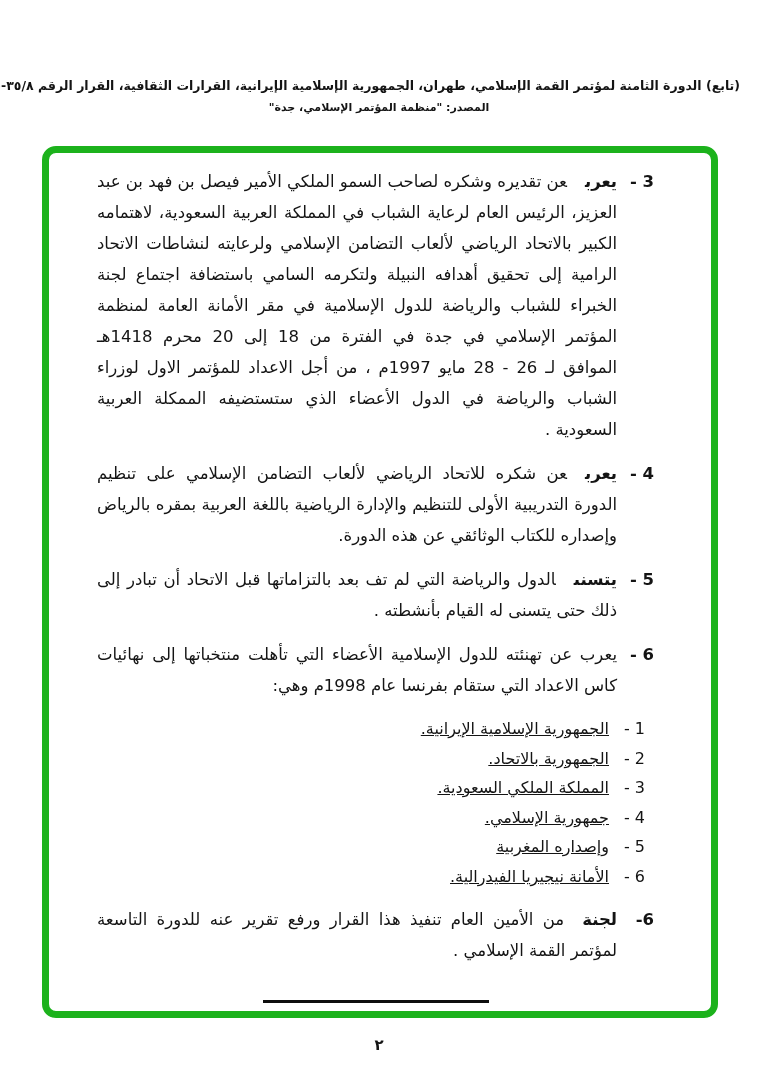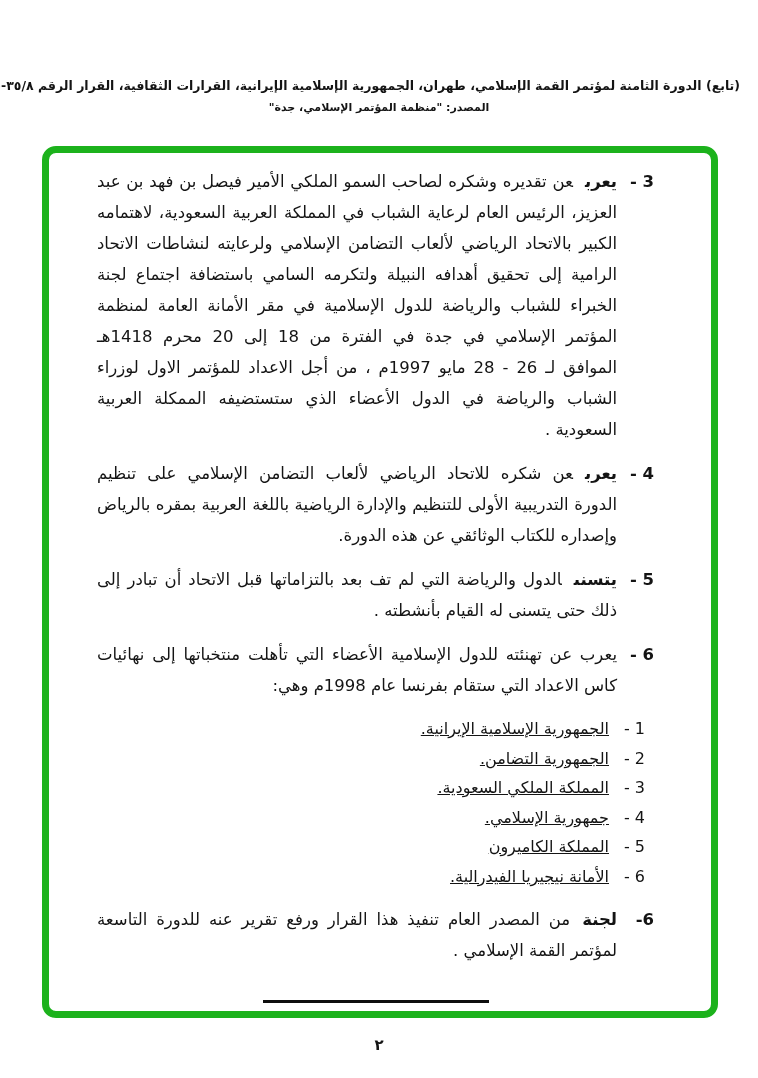--- a/index.html
+++ b/index.html
@@ -20,21 +20,21 @@
     background:#ffffff;
   }
   .content {
     direction:rtl; padding:13px 57px 0 48px;
     font-size:16.5px; line-height:31px;
   }
   .item { display:flex; margin-bottom:13px; }
   .item .num { flex:0 0 37px; font-weight:bold; }
   .item .bodytext { flex:1 1 auto; text-align:justify; }
   .lead { font-weight:bold; }
-  .lead:not(:empty) { margin-left:12px; }
+  .lead:not(:empty) { margin-left:18px; }
 
   .sub { margin:3px 9px 13px 0; line-height:29.5px; font-size:16px; }
   .sub-item { display:flex; }
   .sub-item .sub-num { flex:0 0 36px; }
   .sub-item .sub-text { flex:1 1 auto;text-decoration:underline; }
 
   .divider { width:226px; height:0; border-top:3px solid #0e0e0e; margin:34px auto 0 auto; }
 
   .page-num { position:absolute; top:1036px; left:0; right:0; text-align:center; font-size:15px; font-weight:bold; }
 </style>
@@ -69,43 +69,43 @@
       <span class="bodytext"><span class="lead"></span><span>يعرب عن تهنئته للدول الإسلامية الأعضاء التي تأهلت منتخباتها إلى نهائيات كاس الاعداد التي ستقام بفرنسا عام 1998م وهي:</span></span>
     </div>
 
     <div class="sub">
       <div class="sub-item">
         <span class="sub-num">1 -</span>
         <span class="sub-text">الجمهورية الإسلامية الإيرانية.</span>
       </div>
       <div class="sub-item">
         <span class="sub-num">2 -</span>
-        <span class="sub-text">الجمهورية التضامن.</span>
+        <span class="sub-text">الجمهورية بالاتحاد.</span>
       </div>
       <div class="sub-item">
         <span class="sub-num">3 -</span>
         <span class="sub-text">المملكة الملكي السعودية.</span>
       </div>
       <div class="sub-item">
         <span class="sub-num">4 -</span>
         <span class="sub-text">جمهورية الإسلامي.</span>
       </div>
       <div class="sub-item">
         <span class="sub-num">5 -</span>
-        <span class="sub-text">المملكة الكاميرون</span>
+        <span class="sub-text">وإصداره المغربية</span>
       </div>
       <div class="sub-item">
         <span class="sub-num">6 -</span>
         <span class="sub-text">الأمانة نيجيريا الفيدرالية.</span>
       </div>
     </div>
 
     <div class="item">
       <span class="num">6-</span>
-      <span class="bodytext"><span class="lead">لجنة</span><span>من المصدر العام تنفيذ هذا القرار ورفع تقرير عنه للدورة التاسعة لمؤتمر القمة الإسلامي .</span></span>
+      <span class="bodytext"><span class="lead">لجنة</span><span>من الأمين العام تنفيذ هذا القرار ورفع تقرير عنه للدورة التاسعة لمؤتمر القمة الإسلامي .</span></span>
     </div>
 
     <div class="divider"></div>
 
   </div>
 </div>
 
 <div class="page-num">٢</div>
 
 </body></html>

